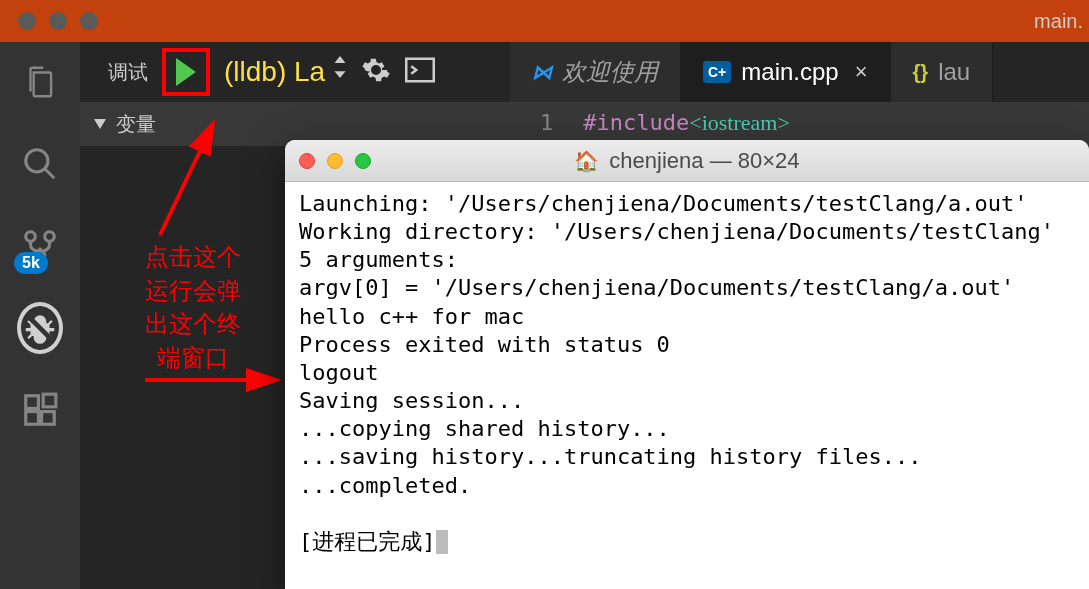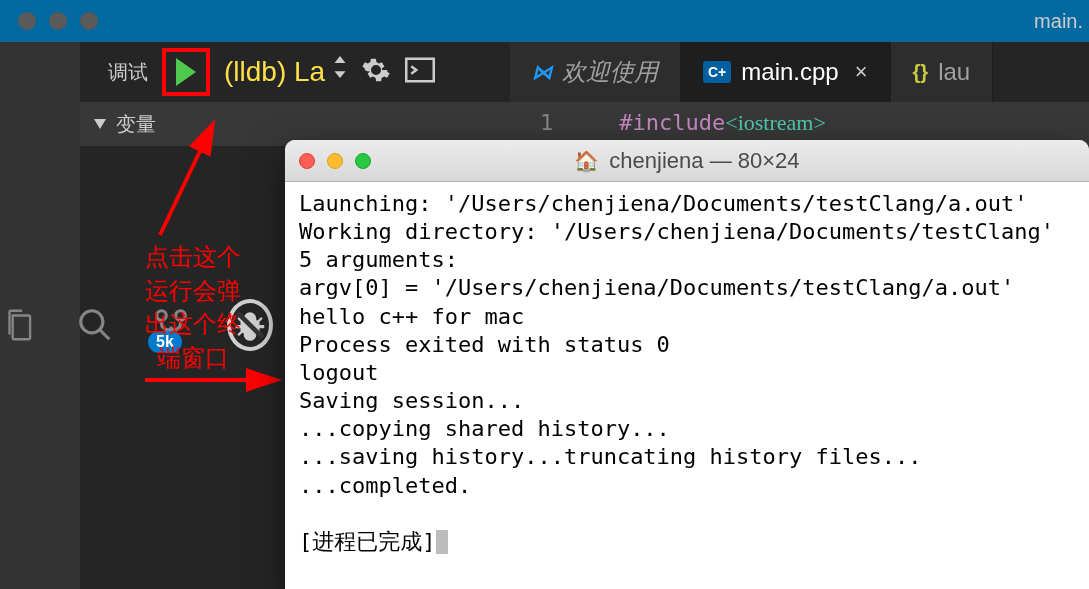--- a/index.html
+++ b/index.html
@@ -7,21 +7,21 @@
       width: 1089px;
       height: 589px;
       background: #1e1e1e;
       font-family: -apple-system, BlinkMacSystemFont, "Segoe UI", sans-serif;
       overflow: hidden;
       position: relative;
     }
     
     .titlebar {
       height: 42px;
-      background: #0369a1;
+      background: #c2410c;
       display: flex;
       align-items: center;
       padding-left: 18px;
       position: relative;
     }
     .traffic-lights {
       display: flex;
       gap: 13px;
     }
     .tl {
@@ -36,21 +36,21 @@
     }
     
     .main {
       display: flex;
       height: calc(100% - 42px);
     }
     .activity-bar {
       width: 80px;
       background: #333333;
       display: flex;
-      flex-direction: row;
+      flex-direction: column;
       align-items: center;
       padding-top: 18px;
       gap: 38px;
     }
     .act-icon {
       width: 44px; height: 44px;
       display: flex; align-items: center; justify-content: center;
       color: #858585;
       position: relative;
     }
@@ -169,21 +169,21 @@
     .code-line {
       position: absolute;
       top: 110px;
       left: 540px;
       color: #c586c0;
       font-family: "Menlo", "Consolas", monospace;
       font-size: 22px;
       display:flex; gap:30px;
     }
     .code-line .ln { color: #858585; }
-    .code-line .inc { color: #c586c0; margin-left: 36px; }
+    .code-line .inc { color: #c586c0; }
     .code-line .hdr { color: #4ec9b0; font-family: Liberation Serif, serif; }
     
     .terminal-window {
       position: absolute;
       top: 140px;
       left: 285px;
       width: 804px;
       height: 449px;
       background: #ffffff;
       border-radius: 10px 10px 0 0;

